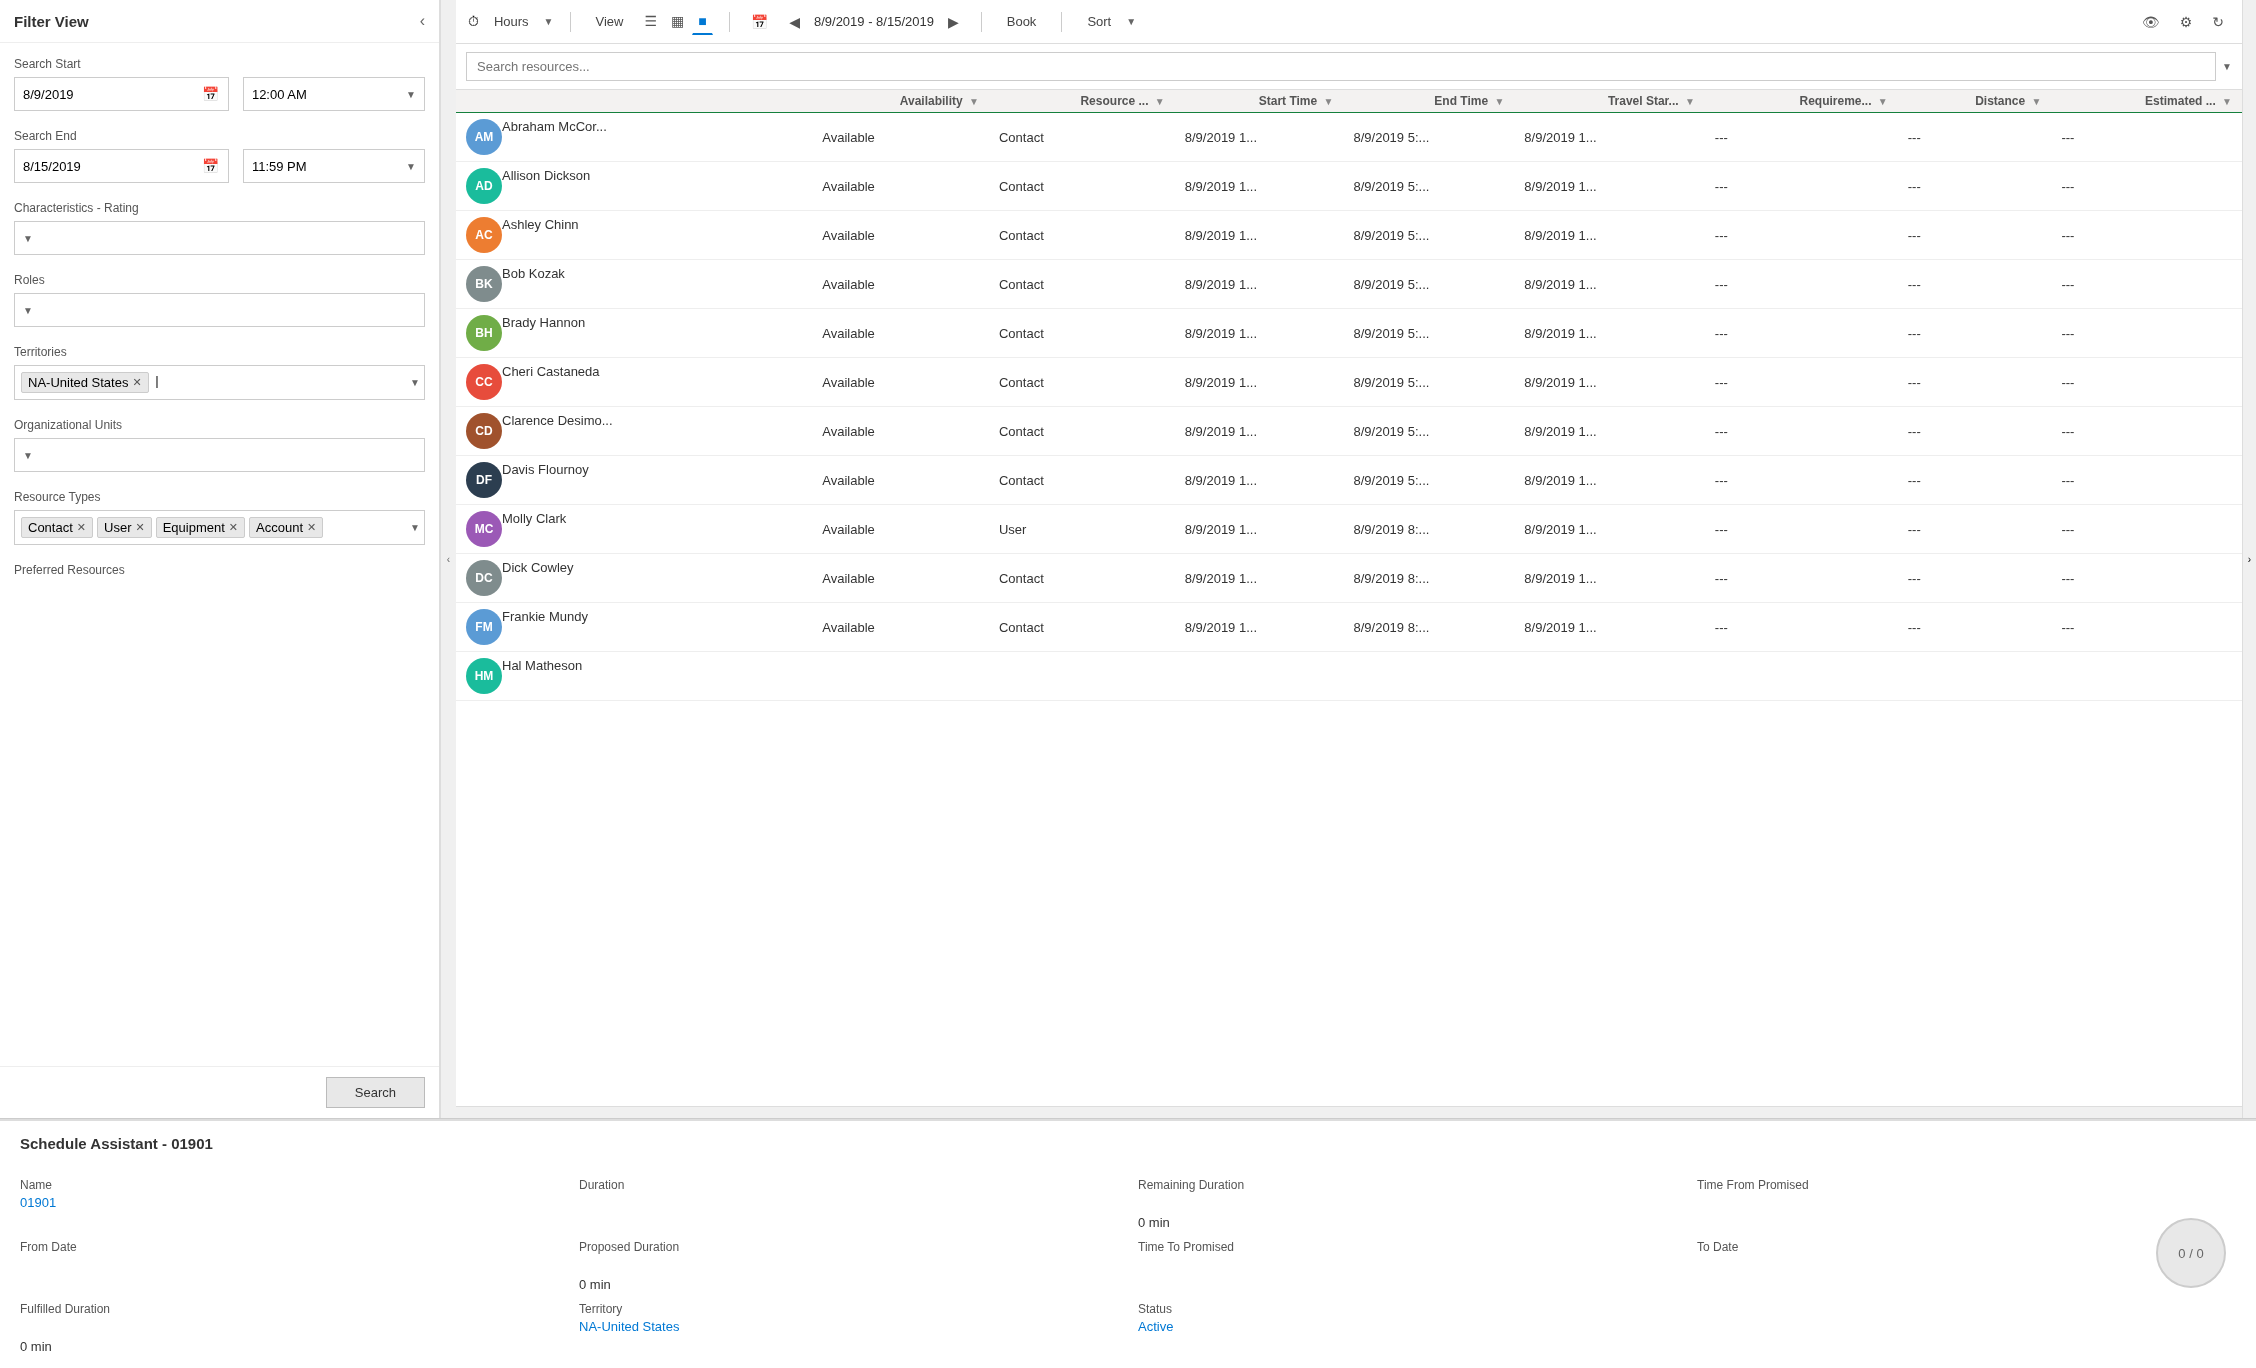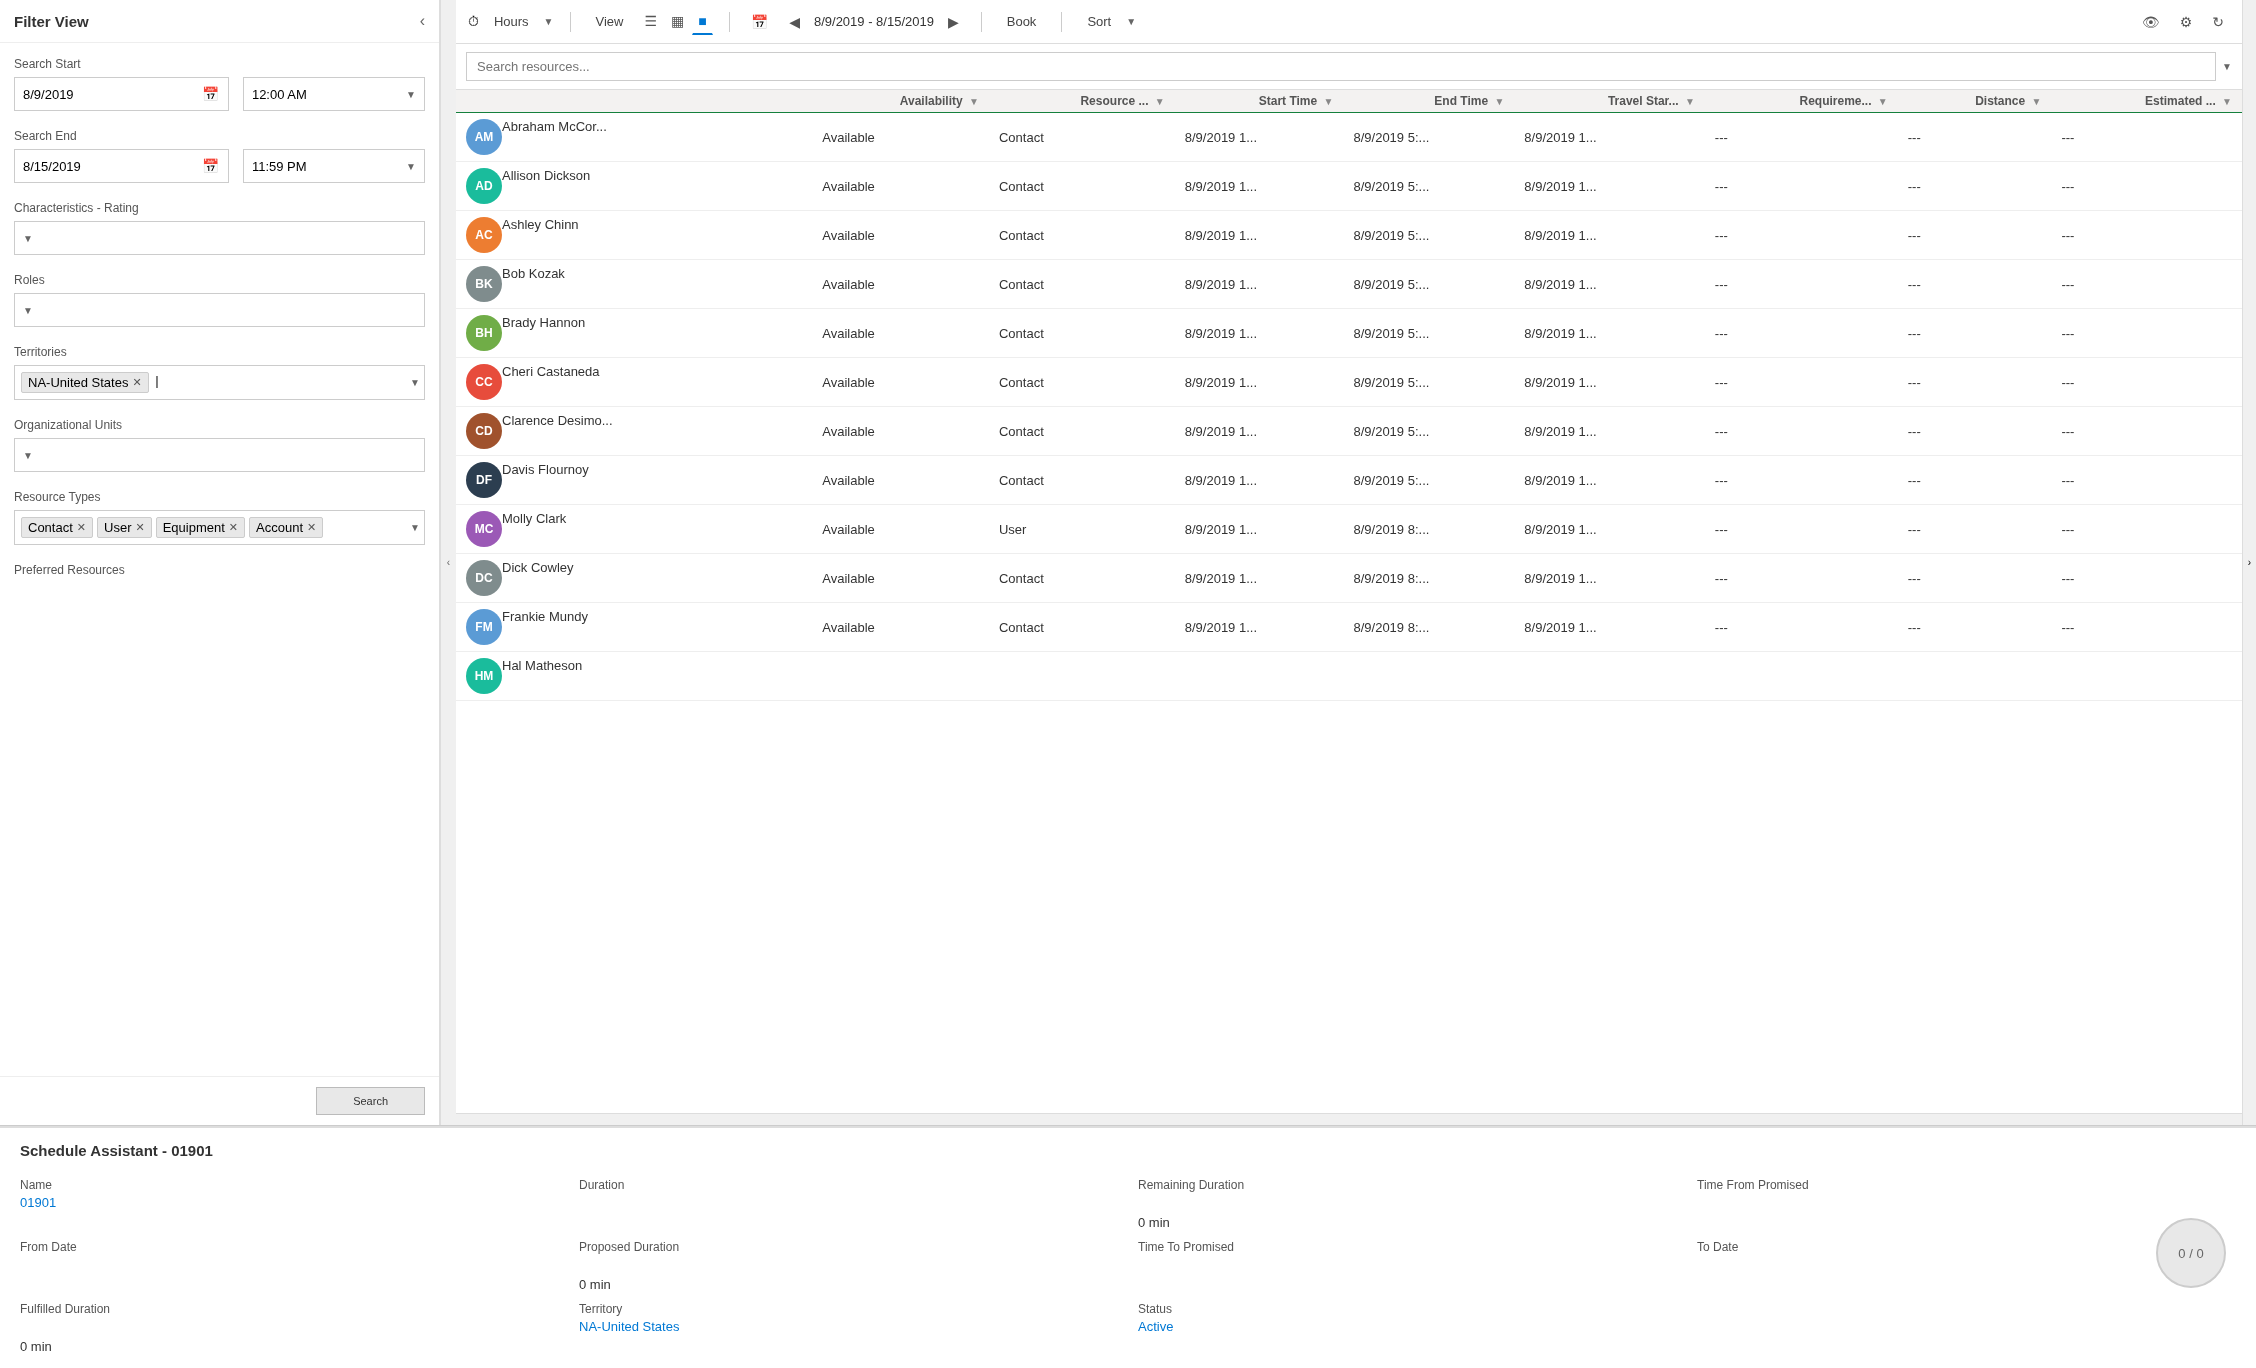--- a/index.html
+++ b/index.html
@@ -20,21 +20,21 @@
     .filter-label { font-size: 12px; color: #555; margin-bottom: 6px; }
     .filter-input-row { display: flex; gap: 14px; }
     .filter-input { flex: 1; border: 1px solid #ccc; padding: 6px 8px; height: 34px; font-size: 13px; background: #fff; position: relative; display: flex; align-items: center; justify-content: space-between; }
     .filter-input-full { width: 100%; border: 1px solid #ccc; padding: 6px 8px; height: 34px; font-size: 13px; background: #fff; display: flex; align-items: center; justify-content: space-between; }
     .cal-icon { color: #666; font-size: 14px; cursor: pointer; }
     .arrow-down { color: #666; font-size: 10px; cursor: pointer; }
     .tag { background: #e8e8e8; border: 1px solid #ccc; padding: 2px 6px; border-radius: 2px; font-size: 12px; display: inline-flex; align-items: center; gap: 4px; margin: 2px; }
     .tag-close { cursor: pointer; color: #555; font-size: 11px; }
     .tags-row { display: flex; flex-wrap: wrap; align-items: center; border: 1px solid #ccc; padding: 4px; min-height: 34px; background: #fff; }
     .filter-footer { padding: 10px 14px; border-top: 1px solid #eee; display: flex; justify-content: flex-end; }
-    .search-btn { background: #e8e8e8; border: 1px solid #bbb; padding: 7px 36px; cursor: pointer; font-size: 11px; color: #333; }
+    .search-btn { background: #e8e8e8; border: 1px solid #bbb; padding: 7px 28px; cursor: pointer; font-size: 13px; color: #333; }
     .cursor-text { cursor: text; }
     
     
     .schedule-panel { flex: 1; display: flex; flex-direction: column; background: #fff; overflow: hidden; }
     
     
     .toolbar { display: flex; align-items: center; padding: 8px 12px; border-bottom: 1px solid #ddd; gap: 12px; background: #fff; }
     .toolbar-group { display: flex; align-items: center; gap: 6px; }
     .toolbar-btn { display: flex; align-items: center; gap: 4px; padding: 4px 8px; cursor: pointer; border: 1px solid transparent; color: #444; font-size: 13px; }
     .toolbar-separator { width: 1px; height: 20px; background: #ccc; margin: 0 4px; }
@@ -51,21 +51,21 @@
     .resource-table th .sort-icon { font-size: 10px; color: #888; margin-left: 3px; }
     .resource-table td { padding: 6px 10px; border-bottom: 1px solid #eee; vertical-align: middle; font-size: 13px; color: #333; }
     .avatar { width: 36px; height: 36px; border-radius: 50%; background: #c5cae9; display: flex; align-items: center; justify-content: center; font-size: 12px; font-weight: 600; color: #fff; overflow: hidden; flex-shrink: 0; }
     .resource-name-cell { display: flex; align-items: flex-start; gap: 0; }
     .resource-name { font-size: 13px; color: #333; }
     .search-bar-row { padding: 8px 10px; border-bottom: 1px solid #ddd; display: flex; align-items: center; gap: 6px; }
     .search-input { border: 1px solid #ccc; padding: 6px 10px; flex: 1; font-size: 13px; outline: none; }
     
     
     .bottom-panel { background: #fff; border-top: 2px solid #ddd; padding: 14px 20px; }
-    .bottom-title { font-size: 15px; font-weight: 600; color: #333; margin-bottom: 19px; }
+    .bottom-title { font-size: 15px; font-weight: 600; color: #333; margin-bottom: 26px; }
     .info-grid { display: grid; grid-template-columns: repeat(4, 1fr); gap: 10px 20px; }
     .info-row { display: flex; flex-direction: column; gap: 3px; }
     .info-label { font-size: 12px; color: #555; }
     .info-value { font-size: 13px; color: #333; margin-top: 20px; }
     .info-value-link { font-size: 13px; color: #0078d4; cursor: pointer; text-decoration: none; }
     
     
     .status-circle { position: fixed; bottom: 80px; right: 30px; width: 70px; height: 70px; border-radius: 50%; background: #e8e8e8; display: flex; align-items: center; justify-content: center; font-size: 16px; color: #666; border: 2px solid #ccc; }
     
     

